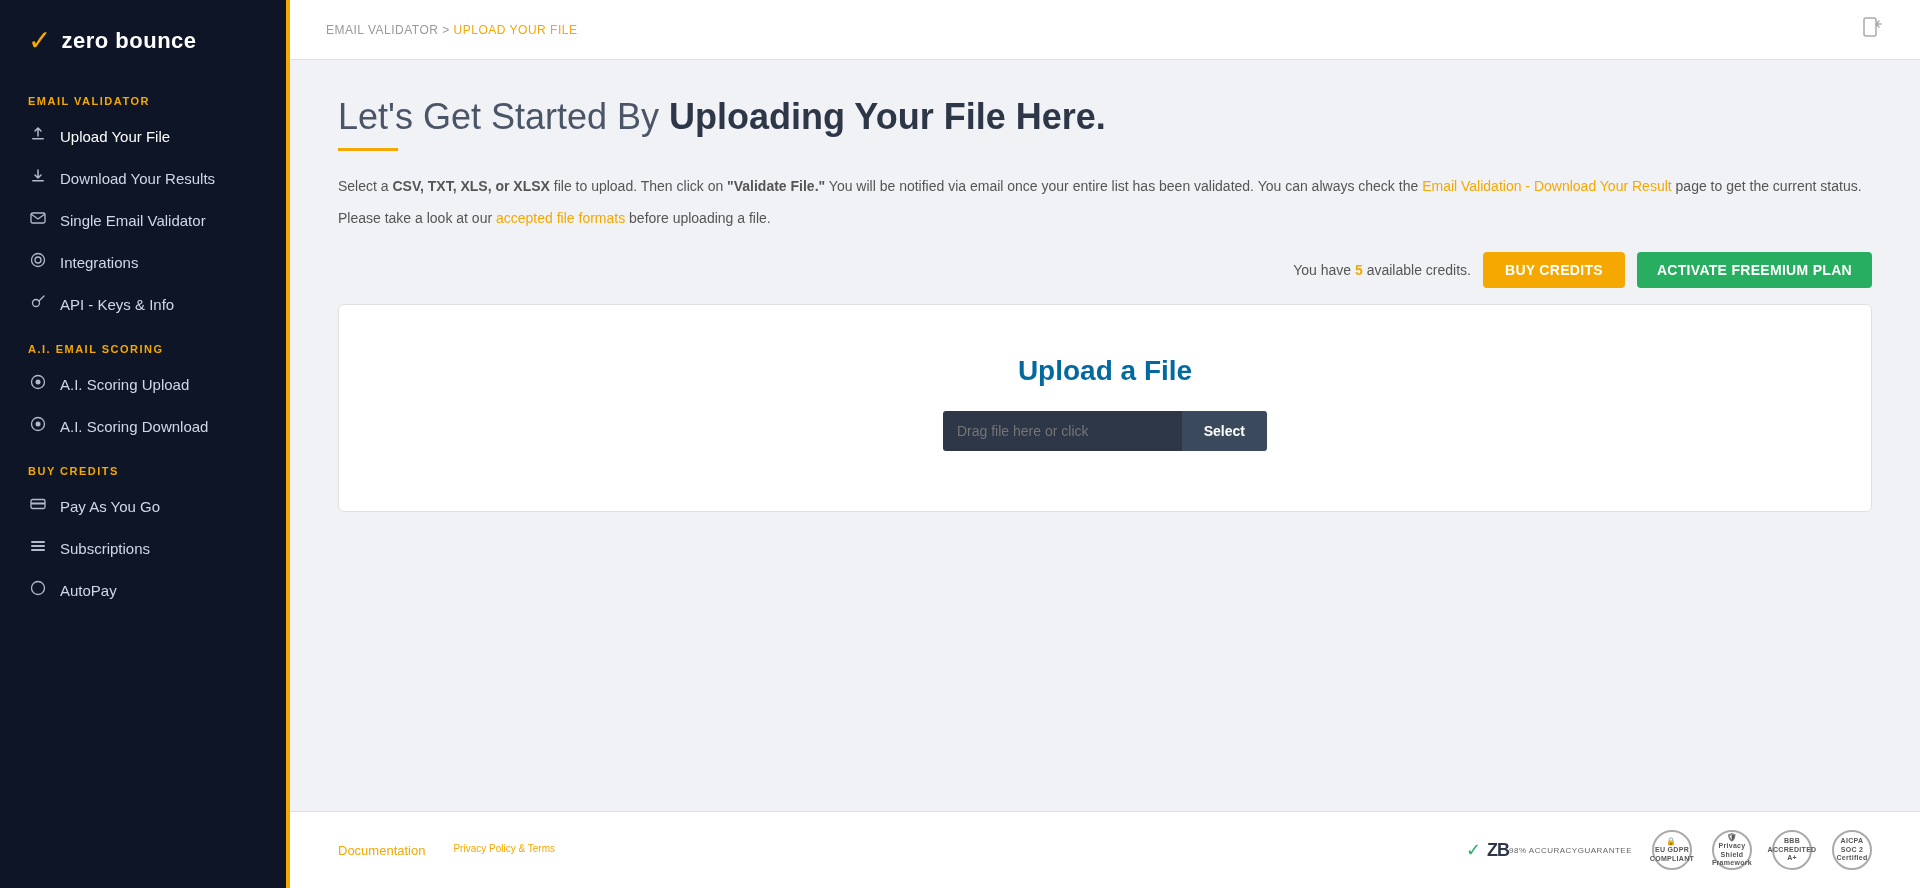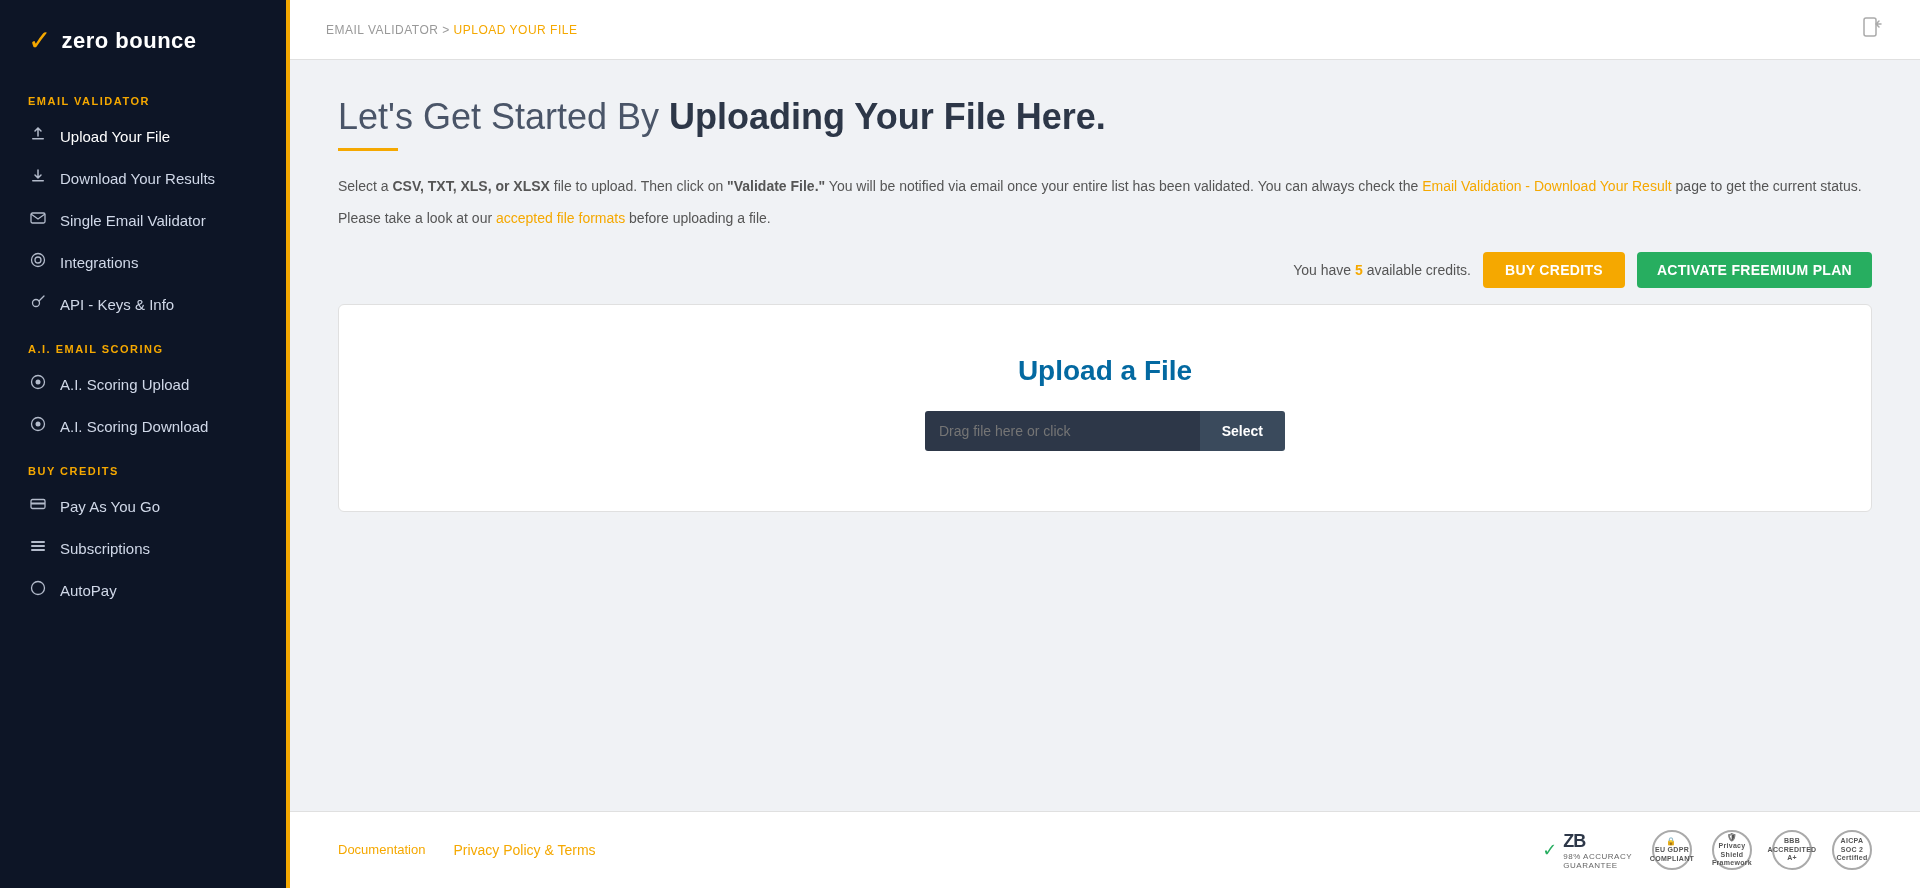--- a/index.html
+++ b/index.html
@@ -183,21 +183,21 @@
     .upload-card-title {
       font-size: 28px;
       font-weight: 700;
       color: #0369a1;
       margin-bottom: 24px;
     }
     .upload-input-row {
       display: flex;
       align-items: center;
       gap: 0;
-      width: 360px;
+      width: 324px;
     }
     .upload-input {
       flex: 1;
       background: #2d3748;
       color: #bbb;
       border: none;
       padding: 12px 14px;
       font-size: 14px;
       border-radius: 3px 0 0 3px;
       outline: none;
@@ -260,22 +260,21 @@
       line-height: 1.2;
     }
     .zb-badge {
       display: flex;
       align-items: center;
       gap: 6px;
     }
     .zb-check { color: #27ae60; font-size: 18px; }
     .zb-text-block {
       display: flex;
-      flex-direction: column;
-      align-items: flex-start;
+      align-items: center;
     }
     .zb-letters {
       font-size: 18px;
       font-weight: 900;
       color: #2d3748;
       letter-spacing: -1px;
     }
     .zb-accuracy {
       font-size: 8px;
       color: #666;
@@ -434,21 +433,21 @@
       <div class="upload-input-row">
         <input class="upload-input" type="text" readonly="" placeholder="Drag file here or click" style="">
         <button class="upload-select-btn">Select</button>
       </div>
     </div>
   </div>
 
   <div class="footer">
     <div class="footer-links">
       <a class="" style="color: rgb(245, 168, 0); text-decoration: none; font-size: 13px;">Documentation</a>
-      <a style="color: rgb(245, 168, 0); text-decoration: none; font-size: 14px; padding-left: 28px;">Privacy Policy &amp; Terms</a>
+      <a style="color: rgb(245, 168, 0); text-decoration: none; font-size: 10px; padding-left: 28px;">Privacy Policy &amp; Terms</a>
     </div>
     <div class="footer-badges">
 
       <div class="zb-badge">
         <span class="zb-check">✓</span>
         <div class="zb-text-block">
           <span class="zb-letters">ZB</span>
           <span class="zb-accuracy">98% ACCURACY</span>
           <span class="zb-accuracy">GUARANTEE</span>
         </div>

